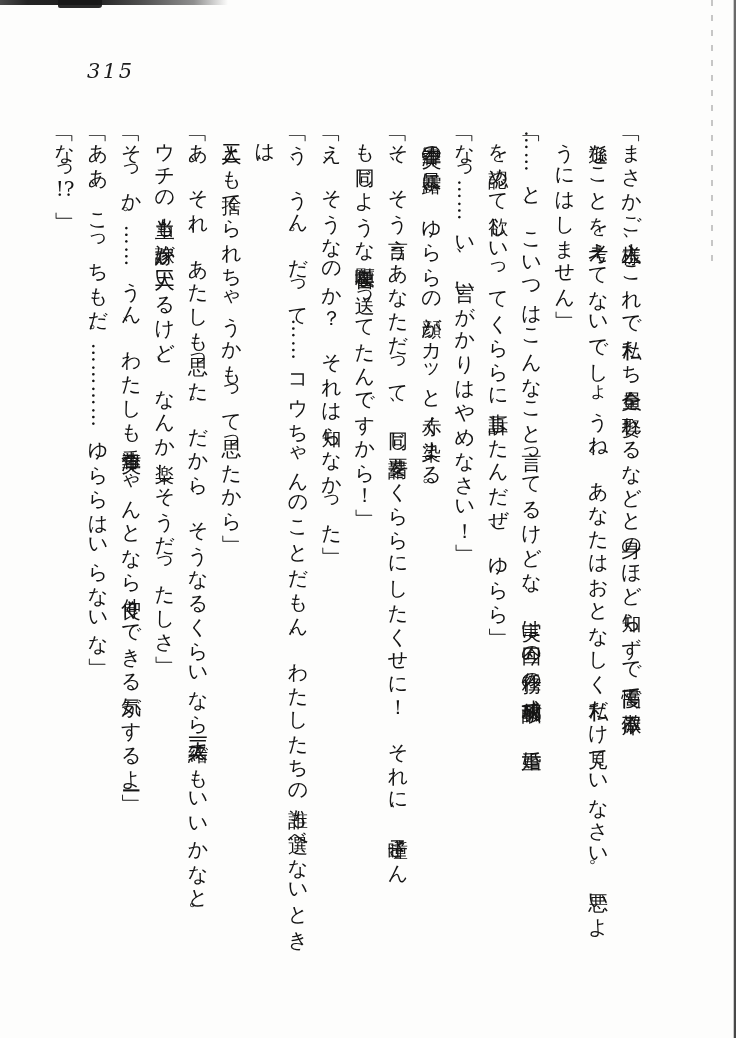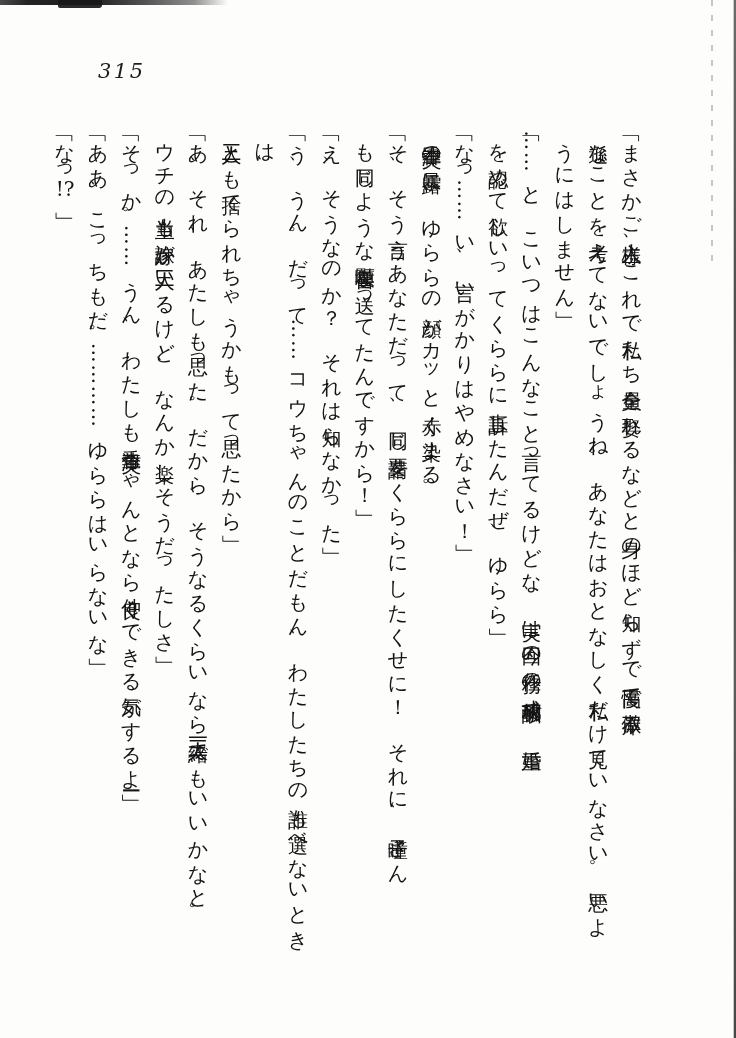--- a/index.html
+++ b/index.html
@@ -44,21 +44,21 @@
     position: absolute;
     left: 711px; top: 0;
     width: 2px; height: 268px;
     background: repeating-linear-gradient(to bottom,
       rgba(110,110,110,0.38) 0px, rgba(110,110,110,0.38) 6px,
       rgba(110,110,110,0) 6px, rgba(110,110,110,0) 15px);
   }
 
   .page-number {
     position: absolute;
-    left: 98px; top: 59px;
+    left: 87px; top: 59px;
     font-size: 21px;
     font-style: italic;
     letter-spacing: 2.5px;
     color: #1d1d1d;
   }
 
   
   .page-text {
     position: absolute;
     top: 129px;

